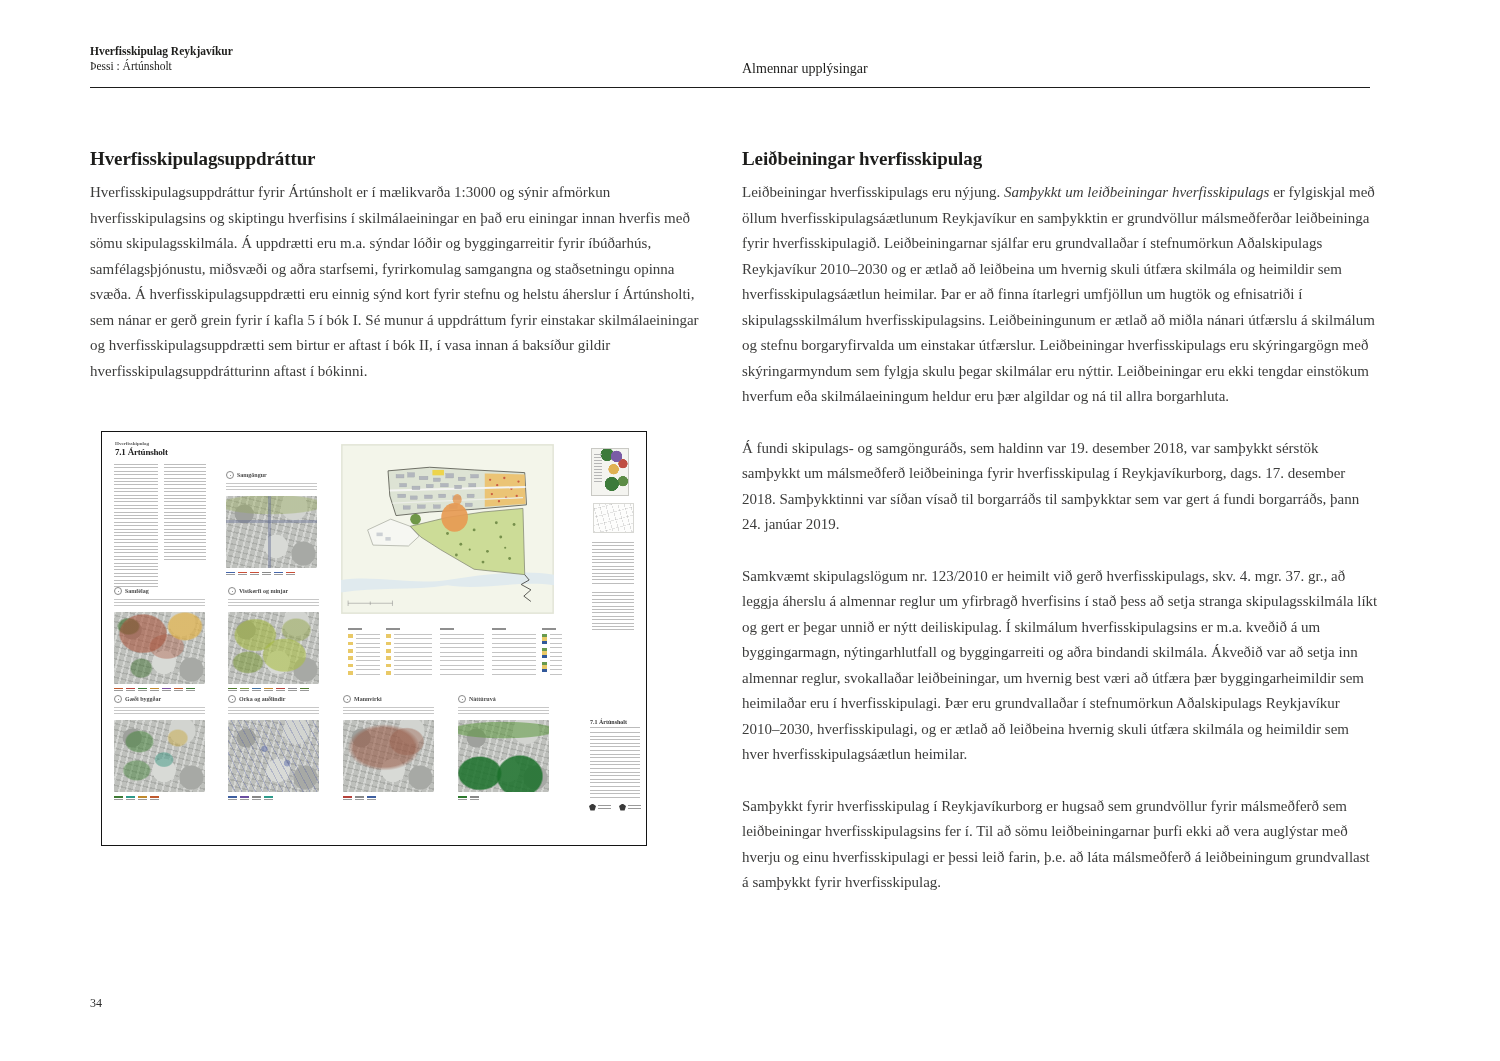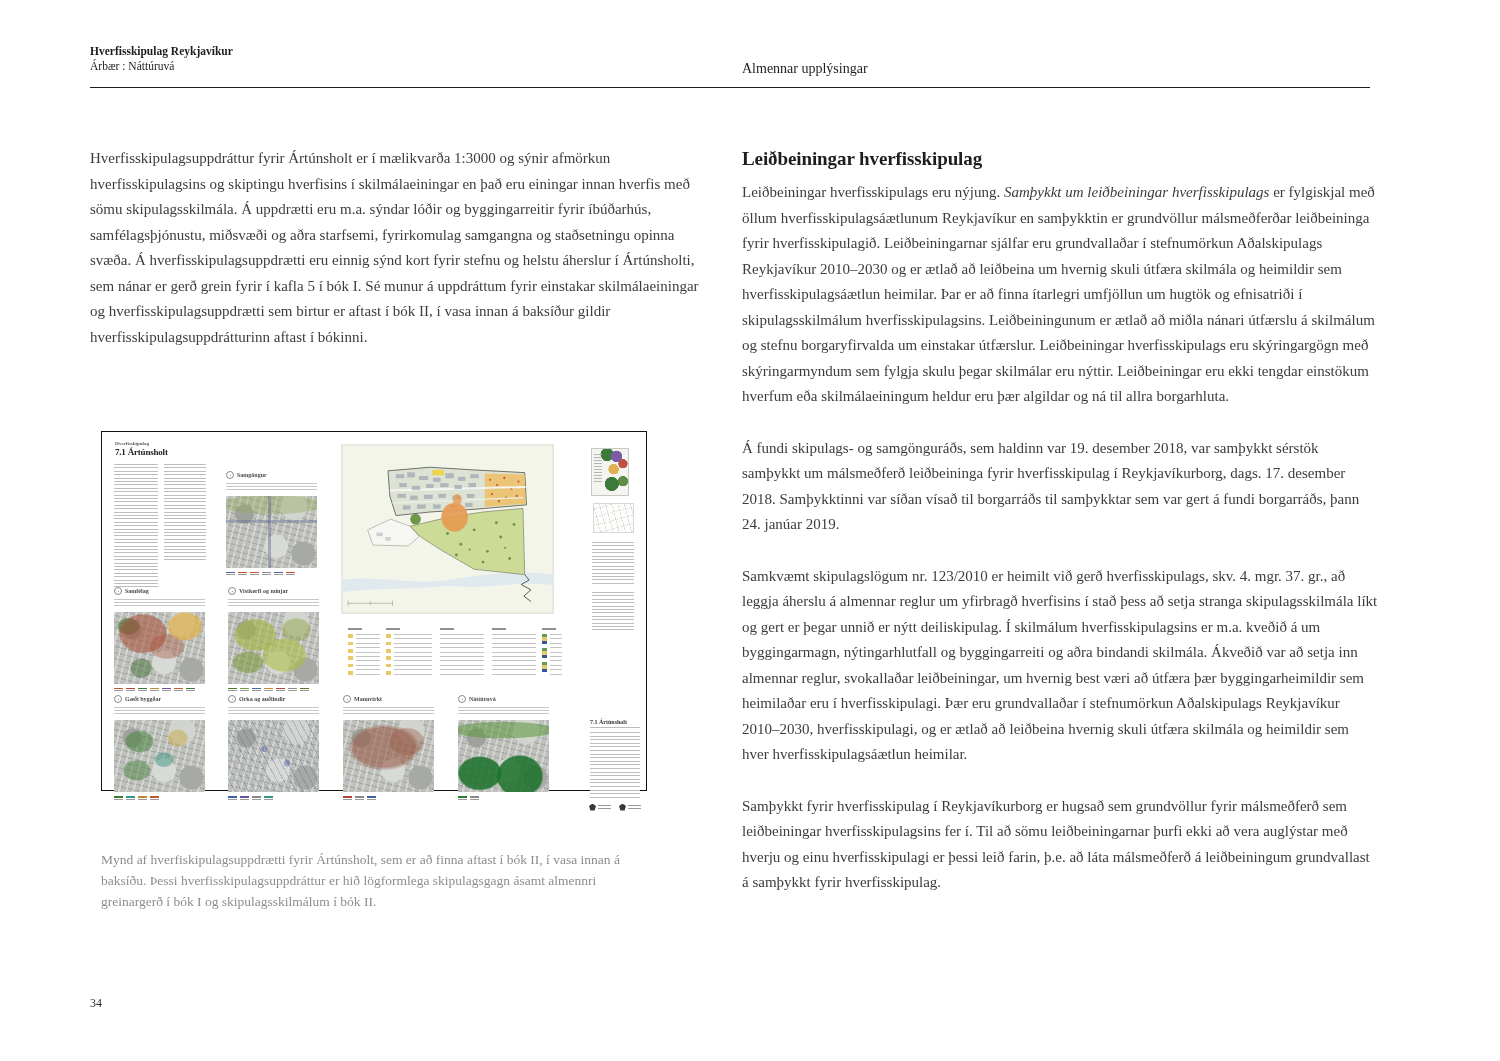--- a/index.html
+++ b/index.html
@@ -15,21 +15,21 @@
 
   
   .col{position:absolute;top:146px;}
   .col h2{margin:0 0 8px 0;font-size:19px;font-weight:bold;color:#1d1d1b;letter-spacing:-.1px;line-height:26px;}
   .col p{margin:0 0 26px 0;font-size:15px;line-height:25.5px;color:#3c3c3b;}
   .col-left{left:90px;width:624px;}
   .col-right{left:742px;width:636px;}
   .it{font-style:italic;}
 
   
-  .map-figure{position:absolute;left:101px;top:431px;width:546px;height:360px;margin:0;
+  .map-figure{position:absolute;left:101px;top:431px;width:546px;height:415px;margin:0;
               border:1.5px solid #141414;background:#fca5a5;box-sizing:border-box;}
   .sheet{position:absolute;inset:0;background:#fff;}
   .sheet *{box-sizing:border-box;}
 
   .s-label{position:absolute;left:13px;top:9px;font-size:5px;font-weight:bold;color:#5a5a5a;}
   .s-title{position:absolute;left:13px;top:15px;font-size:9px;font-weight:bold;color:#222;letter-spacing:-.2px;}
 
   
   .blines{position:absolute;background:repeating-linear-gradient(to bottom,#bdbdbd 0 1px,rgba(0,0,0,0) 1px 3.4px);}
   .tcA{left:12px;top:32px;width:44px;height:124px;}
@@ -136,26 +136,27 @@
   .cap-text{font-size:13.5px;color:#8c8e8e;line-height:21px;margin-top:3px;}
   .pagenum{position:absolute;left:90px;top:996px;font-size:12px;color:#2b2b2b;}
 </style>
 </head>
 <body>
 
 <div class="page">
 
   <div class="hdr-brand">
     <div class="b1">Hverfisskipulag Reykjavíkur</div>
-    <div class="b2">Árbær : Náttúruvá</div>
+    <div class="b2">Þessi : Ártúnsholt</div>
   </div>
   <div class="hdr-right">Almennar upplýsingar</div>
   <div class="hdr-rule"></div>
 
   <section class="col col-left">
+    <h2>Hverfisskipulagsuppdráttur</h2>
     <p>Hverfisskipulagsuppdráttur fyrir Ártúnsholt er í mælikvarða 1:3000 og sýnir afmörkun hverfisskipulagsins og skiptingu hverfisins í skilmálaeiningar en það eru einingar innan hverfis með sömu skipulagsskilmála. Á uppdrætti eru m.a. sýndar lóðir og byggingarreitir fyrir íbúðarhús, samfélagsþjónustu, miðsvæði og aðra starfsemi, fyrirkomulag samgangna og staðsetningu opinna svæða. Á hverfisskipulagsuppdrætti eru einnig sýnd kort fyrir stefnu og helstu áherslur í Ártúnsholti, sem nánar er gerð grein fyrir í kafla 5 í bók I. Sé munur á uppdráttum fyrir einstakar skilmálaeiningar og hverfisskipulagsuppdrætti sem birtur er aftast í bók II, í vasa innan á baksíður gildir hverfisskipulagsuppdrátturinn aftast í bókinni.</p>
   </section>
 
   <figure class="map-figure">
     <div class="sheet">
 
       <div class="s-label">Hverfisskipulag</div>
       <div class="s-title">7.1 Ártúnsholt</div>
       <div class="blines tcA"></div>
       <div class="blines tcB"></div>
@@ -387,21 +388,20 @@
       </div>
       <div class="logos">
         <span class="logo"></span>
         <span class="logo"></span>
       </div>
 
     </div>
   </figure>
 
   <div class="caption">
-    <div class="cap-text">Mynd af hverfiskipulagsuppdrætti fyrir Ártúnsholt, sem er að finna  aftast í bók II, í vasa innan á baksíðu. Þessi hverfisskipulagsuppdráttur er hið lögformlega skipulagsgagn ásamt almennri greinargerð í bók I og skipulagsskilmálum í bók II.</div>
   </div>
 
   <section class="col col-right">
     <h2>Leiðbeiningar hverfisskipulag</h2>
     <p><span>Leiðbeiningar hverfisskipulags eru nýjung. </span><em class="it">Samþykkt um leiðbeiningar hverfisskipulags</em><span> er fylgiskjal með öllum hverfisskipulagsáætlunum Reykjavíkur en samþykktin er grundvöllur málsmeðferðar leiðbeininga fyrir hverfisskipulagið. Leiðbeiningarnar sjálfar eru grundvallaðar í stefnumörkun Aðalskipulags Reykjavíkur 2010–2030 og er ætlað að leiðbeina um hvernig skuli útfæra skilmála og heimildir sem hverfisskipulagsáætlun heimilar. Þar er að finna ítarlegri umfjöllun um hugtök og efnisatriði í skipulagsskilmálum hverfisskipulagsins. Leiðbeiningunum er ætlað að miðla nánari útfærslu á skilmálum og stefnu borgaryfirvalda um einstakar útfærslur. Leiðbeiningar hverfisskipulags eru skýringargögn með skýringarmyndum sem fylgja skulu þegar skilmálar eru nýttir. Leiðbeiningar eru ekki tengdar einstökum hverfum eða skilmálaeiningum heldur eru þær algildar og ná til allra borgarhluta.</span></p>
     <p>Á fundi skipulags- og samgönguráðs, sem haldinn var 19. desember 2018, var samþykkt sérstök samþykkt um málsmeðferð leiðbeininga fyrir hverfisskipulag í Reykjavíkurborg, dags. 17. desember 2018. Samþykktinni var síðan vísað til borgarráðs til samþykktar sem var gert á fundi borgarráðs, þann 24. janúar 2019.</p>
     <p>Samkvæmt skipulagslögum nr. 123/2010 er heimilt við gerð hverfisskipulags, skv. 4. mgr. 37. gr., að leggja áherslu á almennar reglur um yfirbragð hverfisins í stað þess að setja stranga skipulagsskilmála líkt og gert er þegar unnið er nýtt deiliskipulag. Í skilmálum hverfisskipulagsins er m.a. kveðið á um byggingarmagn, nýtingarhlutfall og byggingarreiti og aðra bindandi skilmála. Ákveðið var að setja inn almennar reglur, svokallaðar leiðbeiningar, um hvernig best væri að útfæra þær byggingarheimildir sem heimilaðar eru í hverfisskipulagi. Þær eru grundvallaðar í stefnumörkun Aðalskipulags Reykjavíkur 2010–2030, hverfisskipulagi, og er ætlað að leiðbeina hvernig skuli útfæra skilmála og heimildir sem hver hverfisskipulagsáætlun heimilar.</p>
     <p>Samþykkt fyrir hverfisskipulag í Reykjavíkurborg er hugsað sem grundvöllur fyrir málsmeðferð sem leiðbeiningar hverfisskipulagsins fer í. Til að sömu leiðbeiningarnar þurfi ekki að vera auglýstar með hverju og einu hverfisskipulagi er þessi leið farin, þ.e. að láta málsmeðferð á leiðbeiningum grundvallast á samþykkt fyrir hverfisskipulag.</p>
   </section>
 

